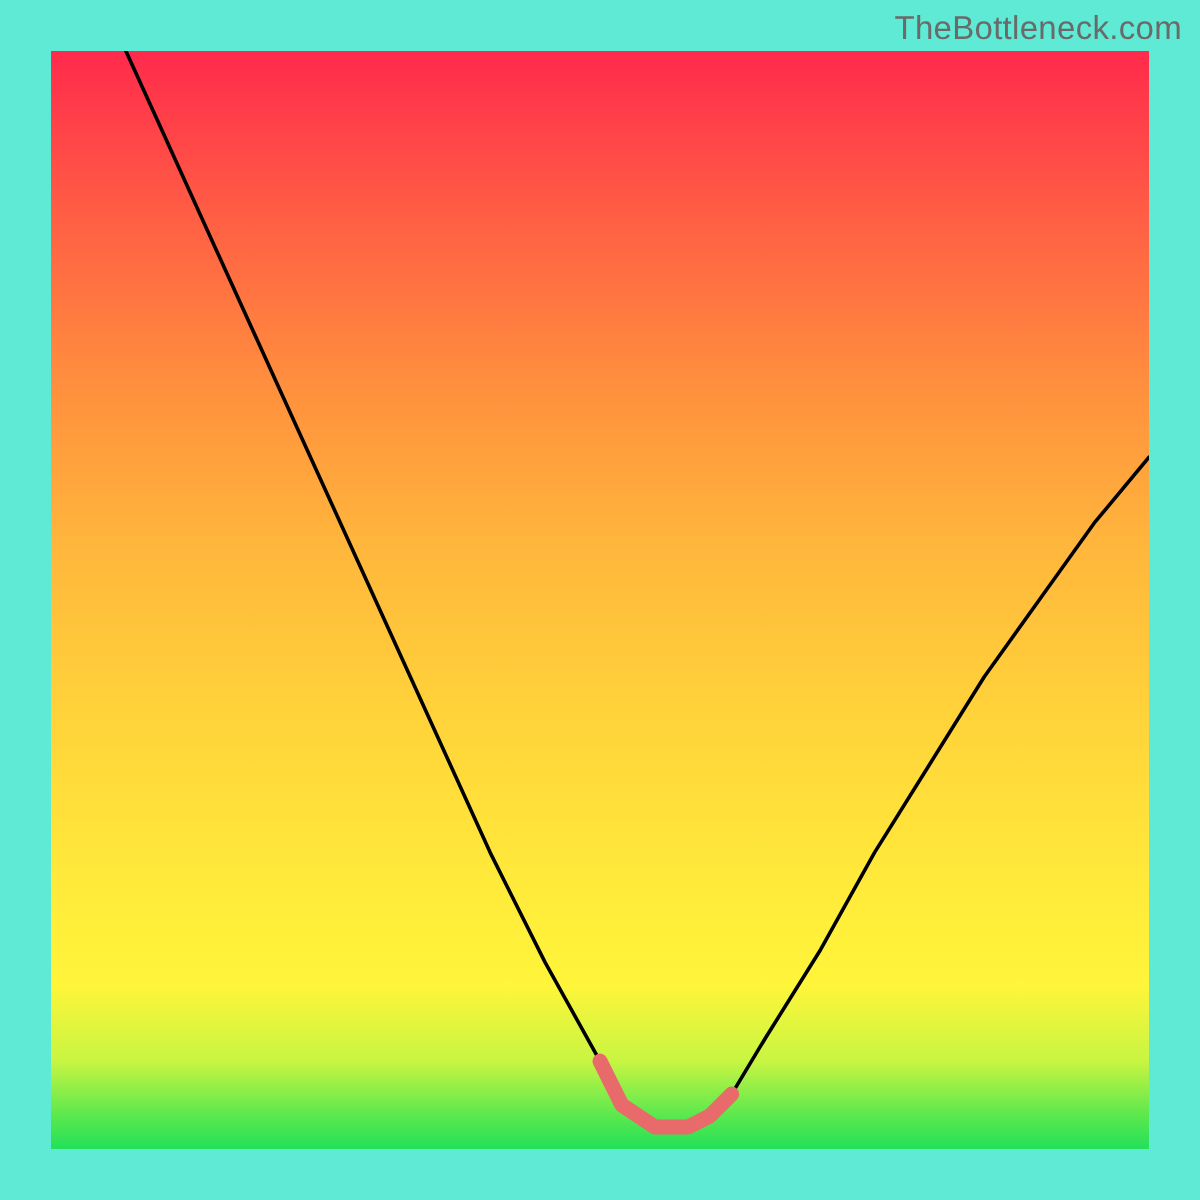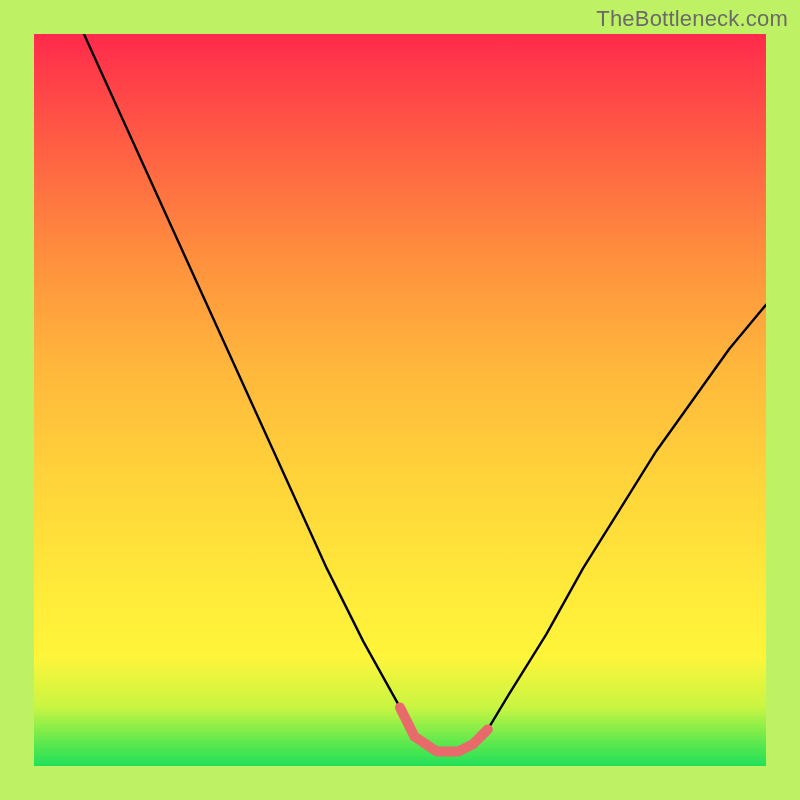--- a/index.html
+++ b/index.html
@@ -10,21 +10,21 @@
     background: #000;
     overflow: hidden;
     font-family: Arial, Helvetica, sans-serif;
   }
   .frame {
     position: absolute;
     left: 0;
     top: 0;
     width: 800px;
     height: 800px;
-    background: #bef264;
+    background: #5eead4;
   }
   .plot-area {
     position: absolute;
     
     left: 34px;
     top: 34px;
     width: 732px;   
     height: 732px;
     
     background: linear-gradient(

